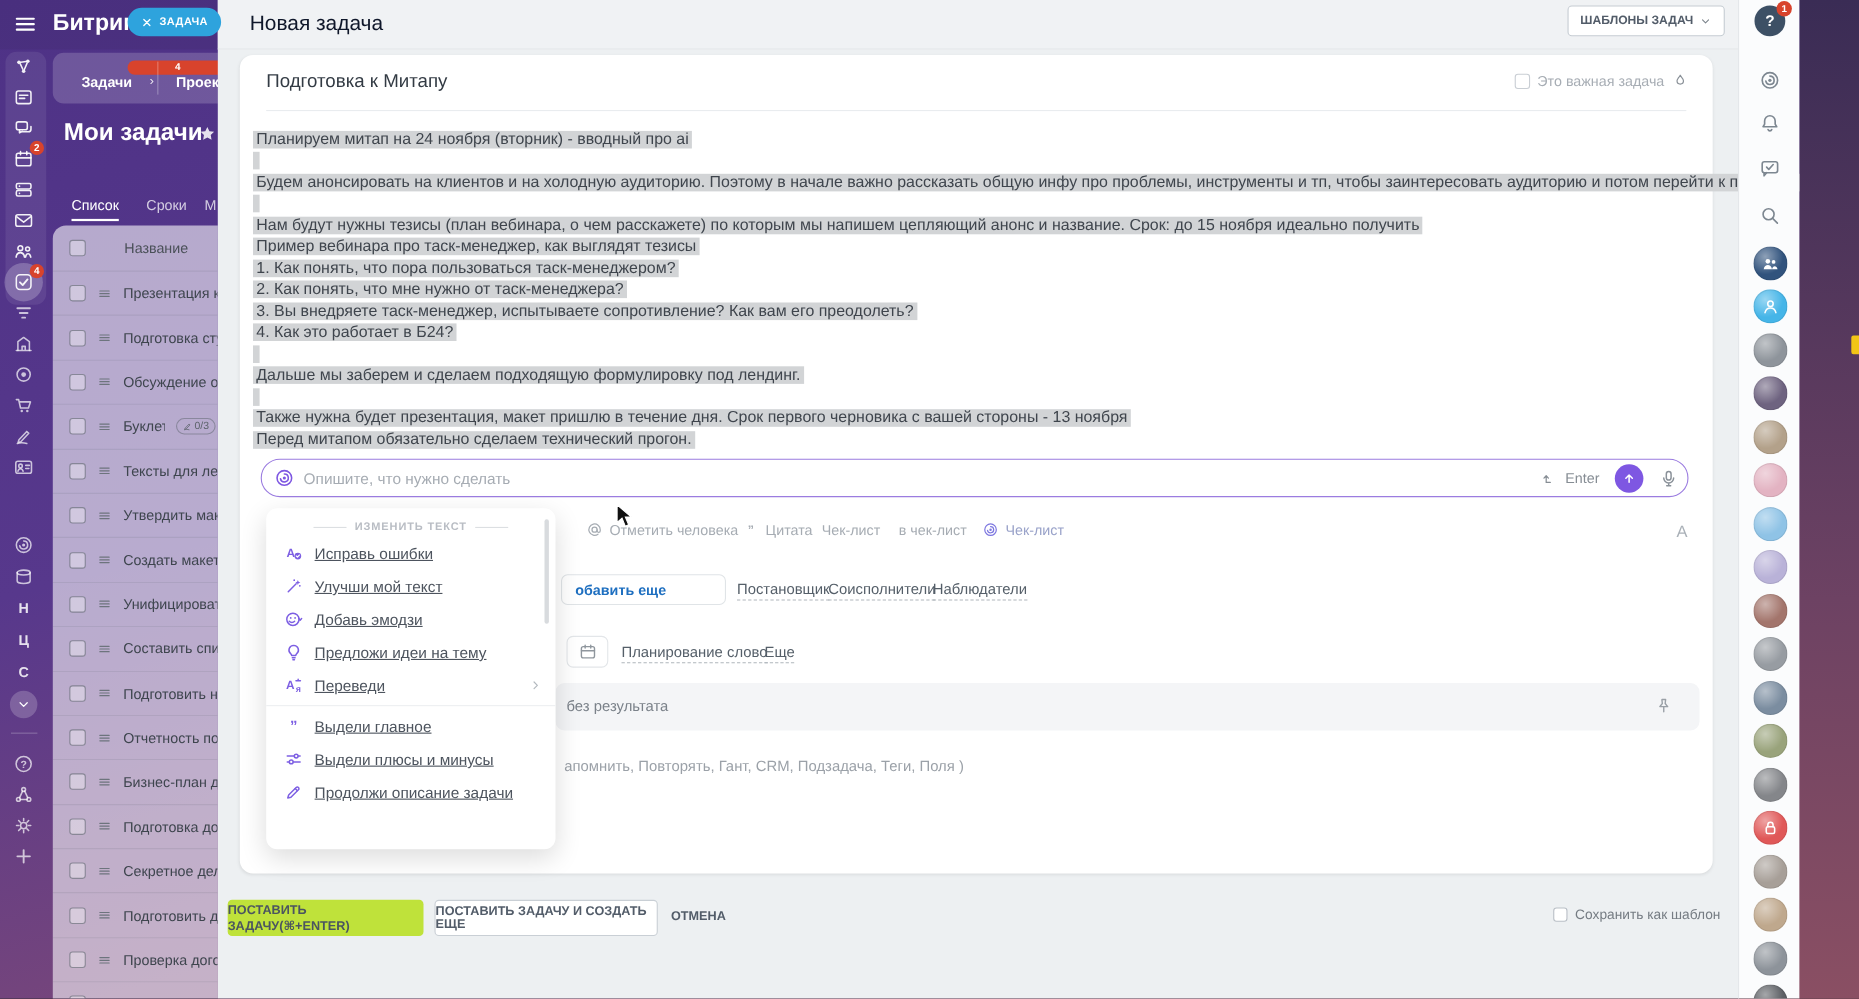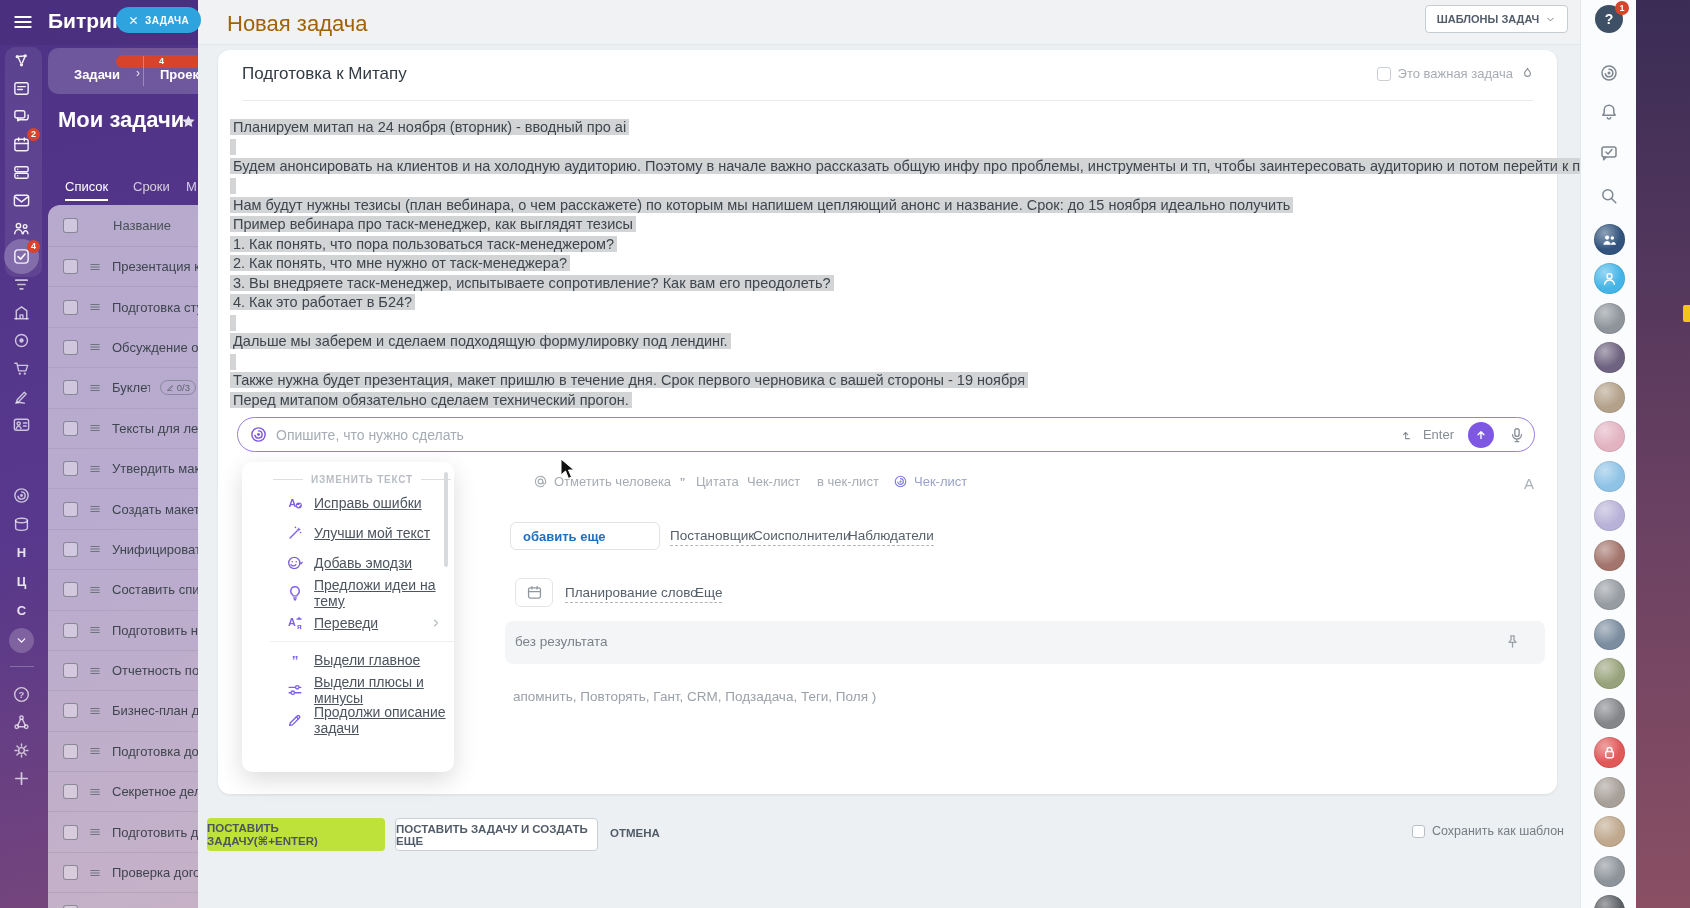--- a/index.html
+++ b/index.html
@@ -45,21 +45,21 @@
   .lp-row{display:flex;align-items:center;height:40.4px;padding-left:15px;gap:10px;border-bottom:1px solid rgba(84,90,100,0.12);}
   .lp-row.head{height:42px;}
   .cbx{width:15px;height:15px;flex:0 0 15px;border:1.5px solid rgba(75,82,92,0.55);border-radius:3px;background:rgba(255,255,255,0.35);}
   .handle{width:14px;flex:0 0 14px;color:#6d747d;}
   .lp-label{font-size:13px;color:#3e454e;white-space:nowrap;overflow:hidden;flex:1 1 auto;}
   .lp-badge{flex:0 0 auto;font-size:9.5px;color:#5c636b;border:1px solid rgba(92,99,107,0.5);border-radius:8px;padding:1px 5px;margin-right:2px;display:flex;align-items:center;gap:2px;}
   .gear-sm{width:15px;height:15px;color:#6d747d;flex:0 0 15px;}
   
   #modal{left:198px;top:0;width:1382px;height:908px;background:#edf0f2;}
   #modal-topbar{left:0;top:0;width:1382px;height:45px;background:#f0f2f4;border-bottom:1px solid #e5e8ea;}
-  #modal-title{left:29px;top:11px;font-size:22px;color:#a16207;}
+  #modal-title{left:29px;top:11px;font-size:19px;color:#0f172a;}
   #modal-gear{left:1188px;top:12px;width:20px;height:20px;color:#717a83;cursor:pointer;}
   #templates-btn{left:1227px;top:5px;width:143px;height:28px;background:#fff;border:1px solid #c5ccd2;border-radius:4px;
                  display:flex;align-items:center;justify-content:center;gap:6px;font-size:11px;font-weight:bold;color:#525c69;}
   #templates-btn .ic{width:11px;height:11px;color:#7c848c;}
   #card{left:20px;top:50px;width:1339px;height:744px;background:#fff;border-radius:12px;box-shadow:0 1px 3px rgba(0,0,0,0.08);}
   #task-title{left:24px;top:14px;font-size:17px;font-weight:500;color:#333b44;}
   #important{right:22px;top:16px;display:flex;align-items:center;gap:7px;}
   #important .cbx2{width:14px;height:14px;border:1.5px solid #c9ced4;border-radius:3px;background:#fff;}
   #important .lbl{font-size:13px;color:#a7adb4;}
   #important .ic{width:15px;height:15px;color:#8b9299;}
@@ -88,22 +88,22 @@
                display:flex;align-items:center;padding-left:12px;font-size:13px;font-weight:bold;color:#1e6fc0;overflow:hidden;}
   .dotted-link{position:absolute;font-size:13.5px;color:#555f69;border-bottom:1px dashed #b0b6bc;padding-bottom:2px;white-space:nowrap;}
   #cal-box{left:297px;top:528px;width:38px;height:29px;background:#fff;border:1px solid #e3e6e9;border-radius:6px;
            display:flex;align-items:center;justify-content:center;color:#8f969d;}
   #cal-box .ic{width:17px;height:17px;}
   #result-strip{left:287px;top:571px;width:1040px;height:43px;background:#f4f5f7;border-radius:8px;}
   #result-text{left:10px;top:13px;font-size:13.5px;color:#7b828a;}
   #pin{right:24px;top:12px;width:17px;height:17px;color:#9aa0a7;}
   #options-line{left:295px;top:639px;font-size:13.5px;color:#9ba1a8;white-space:nowrap;}
   
-  #cp-menu{left:44px;top:462px;width:212px;height:310px;background:#fff;border-radius:10px;z-index:20;
-           box-shadow:0 8px 24px rgba(0,0,0,0.14);padding-top:8px;padding-left:28px;}
+  #cp-menu{left:44px;top:462px;width:263px;height:310px;background:#fff;border-radius:10px;z-index:20;
+           box-shadow:0 8px 24px rgba(0,0,0,0.14);padding-top:8px;}
   #cp-menu-header{display:flex;align-items:center;justify-content:center;gap:8px;height:18px;}
   #cp-menu-header .hline{width:30px;height:1px;background:#dcdfe2;}
   #cp-menu-header .htext{font-size:10px;font-weight:bold;letter-spacing:.8px;color:#b9bdc4;}
   .cp-item{position:relative;display:flex;align-items:center;height:30px;padding-left:16px;gap:10px;cursor:pointer;}
   .cp-item .ic{width:18px;height:18px;color:#7d5fe3;flex:0 0 18px;}
   .cp-item .lbl{font-size:14px;color:#4d545e;text-decoration:underline;}
   .cp-item .sub{position:absolute;right:12px;width:12px;height:12px;color:#b3b9bf;}
   .cp-divider{height:1px;background:#edeff1;margin:3px 0;}
   #cp-scroll{position:absolute;right:6px;top:10px;width:4px;height:95px;border-radius:2px;background:#d8dbde;}
   
@@ -476,21 +476,21 @@
           <div class="dline abs" style="top: 126px;"><span class="hl blank"></span></div>
           <div class="dline abs" style="top: 145.5px;"><span class="hl">Нам будут нужны тезисы (план вебинара, о чем расскажете) по которым мы напишем цепляющий анонс и название. Срок: до 15 ноября идеально получить</span></div>
           <div class="dline abs" style="top: 165px;"><span class="hl">Пример вебинара про таск-менеджер, как выглядят тезисы</span></div>
           <div class="dline abs" style="top: 184.5px;"><span class="hl">1. Как понять, что пора пользоваться таск-менеджером?</span></div>
           <div class="dline abs" style="top: 204px;"><span class="hl">2. Как понять, что мне нужно от таск-менеджера?</span></div>
           <div class="dline abs" style="top: 223.5px;"><span class="hl">3. Вы внедряете таск-менеджер, испытываете сопротивление? Как вам его преодолеть?</span></div>
           <div class="dline abs" style="top: 243px;"><span class="hl">4. Как это работает в Б24?</span></div>
           <div class="dline abs" style="top: 262.5px;"><span class="hl blank"></span></div>
           <div class="dline abs" style="top: 282px;"><span class="hl">Дальше мы заберем и сделаем подходящую формулировку под лендинг.</span></div>
           <div class="dline abs" style="top: 301.5px;"><span class="hl blank"></span></div>
-          <div class="dline abs" style="top: 321px;"><span class="hl">Также нужна будет презентация, макет пришлю в течение дня. Срок первого черновика с вашей стороны - 19 ноября</span></div>
+          <div class="dline abs" style="top: 321px;"><span class="hl">Также нужна будет презентация, макет пришлю в течение дня. Срок первого черновика с вашей стороны - 13 ноября</span></div>
           <div class="dline abs" style="top: 340.5px; text-align: right;"><span class="hl">Перед митапом обязательно сделаем технический прогон.</span></div>
         </div>
 
       <div id="ai-bar" class="abs">
         <span class="cp ic">
             <svg viewBox="0 0 20 20" stroke="currentColor" fill="none" stroke-width="1.5" stroke-linecap="round" stroke-linejoin="round">
               <circle cx="10" cy="10" r="7"></circle>
               <path d="M10 6.2a3.8 3.8 0 1 1-3.7 4.6"></path>
               <circle cx="10" cy="10" r="1.5" fill="currentColor" stroke="none"></circle>
             </svg>

